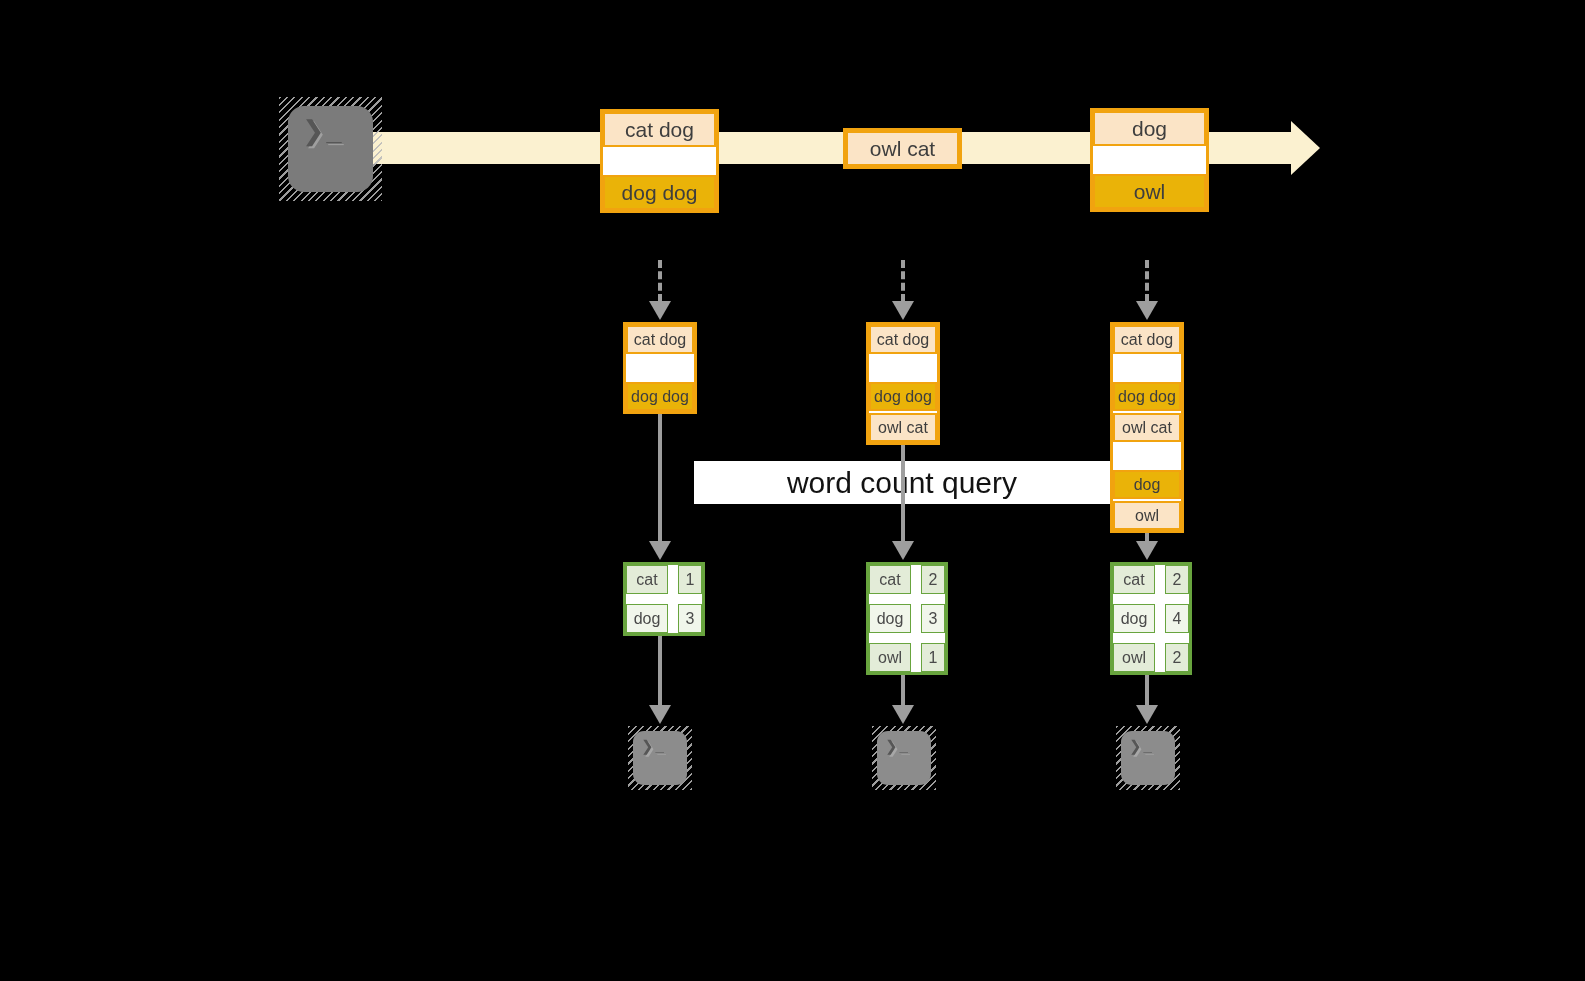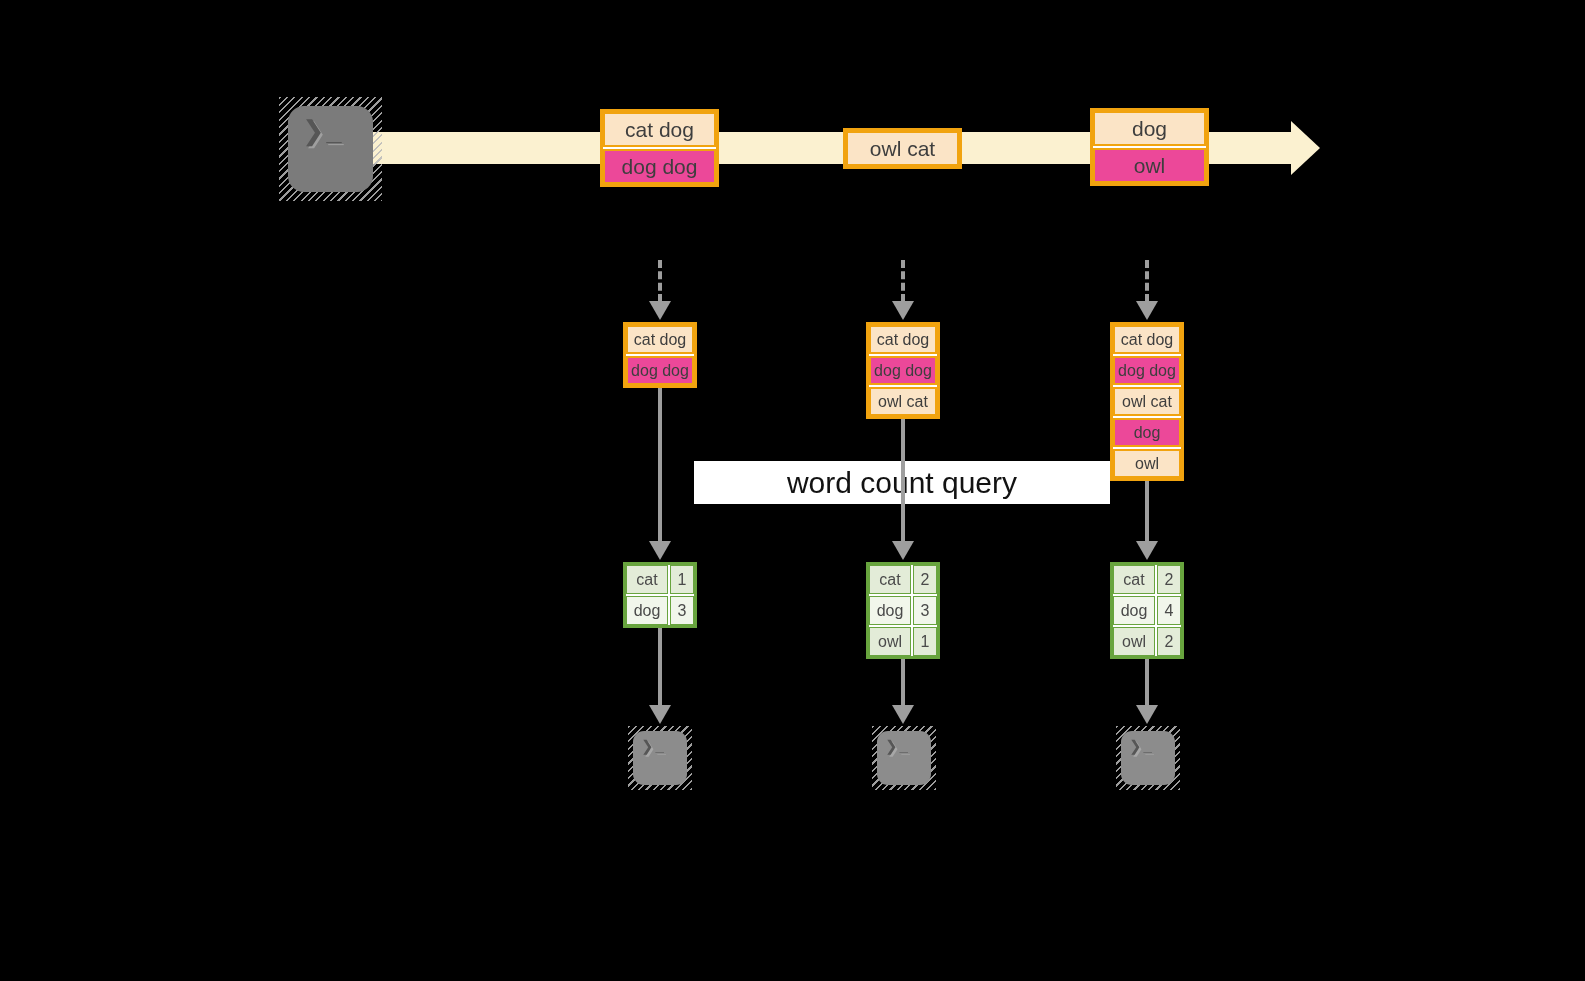--- a/index.html
+++ b/index.html
@@ -34,21 +34,21 @@
   
   .obox{
     background:#fff;border:3px solid #F1A30F;
     display:flex;flex-direction:column;gap:2px;z-index:6;
   }
   .ocell{
     border:2px solid #F1A30F;display:flex;align-items:center;justify-content:center;
     color:#3E3E3E;
   }
   .ocell.peach{background:#FBE4C6;}
-  .ocell.cream{background:#ec4899;}
+  .ocell.cream{background:#eab308;margin-top:26px;}
   .event .ocell{height:31px;font-size:21px;width:109px;}
   .stack .ocell{height:25px;font-size:16px;width:64px;}
 
   
   .v-dash{width:0;border-left:4px dashed #9E9E9E;z-index:5;}
   .v-line{width:4px;background:#9E9E9E;z-index:5;}
   .head-down{
     width:0;height:0;z-index:5;
     border-left:11px solid transparent;border-right:11px solid transparent;
     border-top:19px solid #9E9E9E;
@@ -57,21 +57,21 @@
   
   .banner{
     left:694px;top:461px;width:416px;height:43px;background:#FFFFFF;z-index:4;
     display:flex;align-items:center;justify-content:center;
     font-size:30px;color:#121212;
   }
 
   
   .gtable{
     background:#fff;border:3px solid #68A43E;z-index:6;
-    display:grid;grid-template-columns:42px 24px;gap:2px;
+    display:grid;grid-template-columns:42px 24px;gap:10px;
   }
   .gcell{
     border:1px solid #68A43E;height:27px;
     display:flex;align-items:center;justify-content:center;
     color:#4A4A4A;font-size:16px;
   }
   .gcell.ra{background:#E3ECD8;}
   .gcell.rb{background:#F1F6EB;}
 </style>
 </head>

